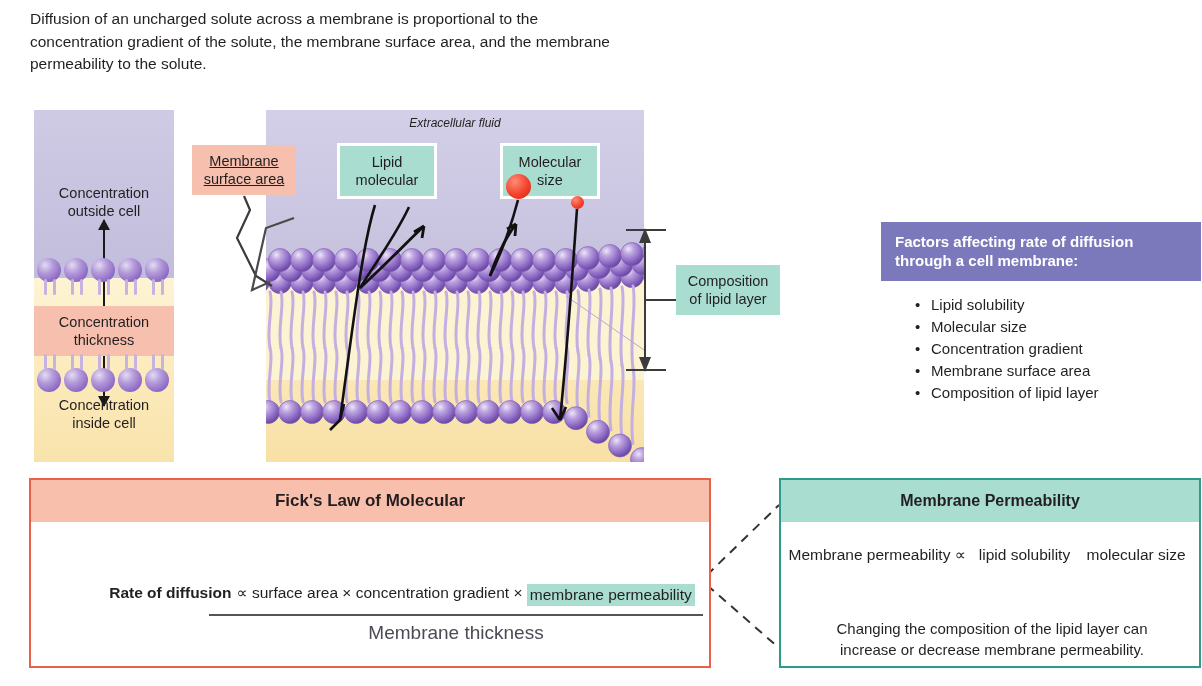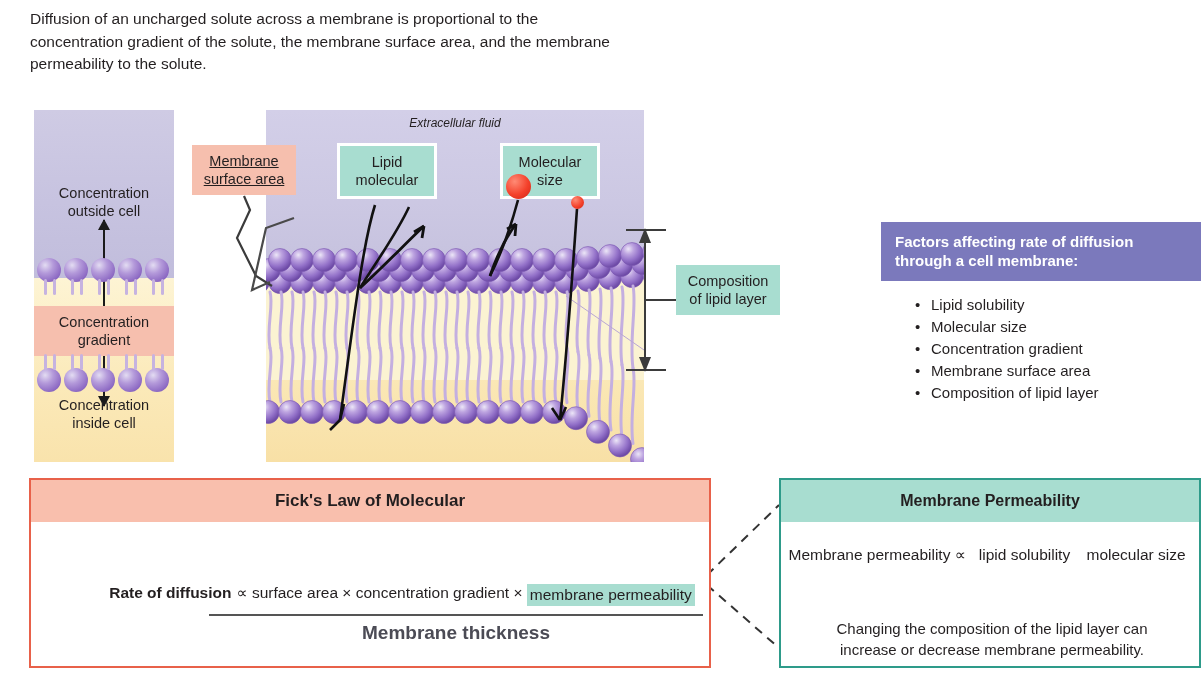--- a/index.html
+++ b/index.html
@@ -86,21 +86,21 @@
   .fick-hd{height:42px;background:#f9bfad;display:flex;align-items:center;
            justify-content:center;font-weight:bold;font-size:17px;}
   .fick-bd{position:relative;height:144px;}
   .fick-eq{position:absolute;left:0;top:62px;width:100%;
            display:flex;align-items:flex-start;justify-content:center;
            font-size:15.5px;white-space:nowrap;margin-left:32px;}
   .fick-eq b{font-weight:bold;margin-right:5px;}
   .hl{background:#a8ddd0;padding:2px 3px;}
   .fick-rule{position:absolute;left:178px;top:92px;width:494px;height:2px;background:#555;}
   .fick-denom{position:absolute;left:178px;top:100px;width:494px;text-align:center;
-              font-weight:bold;font-size:19px;color:#4b4b55;}
+              font-weight:normal;font-size:19px;color:#4b4b55;}
 
   .perm{position:absolute;left:775px;top:478px;width:422px;height:190px;
         border:2px solid #2e9b8a;background:#fff;box-sizing:border-box;}
   .perm-hd{height:42px;background:#a8ddd0;display:flex;align-items:center;
            justify-content:center;font-weight:bold;font-size:16px;}
   .perm-bd{position:relative;height:144px;}
   .perm-eq{position:absolute;left:0;top:24px;width:100%;display:flex;
            align-items:center;justify-content:center;font-size:15.5px;}
   .frac{display:inline-block;text-align:center;margin-left:7px;}
   .frac .num{padding:0 6px 2px;}
@@ -142,21 +142,21 @@
         <div class="head" style="left: 84px; top: 0px;"></div>
         <div class="tail" style="left: 91px; top: 21px;"></div>
         <div class="tail" style="left: 100px; top: 21px;"></div>
         <div class="head" style="left: 111px; top: 0px;"></div>
         <div class="tail" style="left: 118px; top: 21px;"></div>
         <div class="tail" style="left: 127px; top: 21px;"></div>
       </div>
     <div class="lp-grad">
       <div>
         <span>Concentration</span><br>
-        <span>gradient</span>
+        <span>thickness</span>
       </div>
     </div>
     <div class="lp-row bot" id="lpRowBot">
         <div class="head" style="left: 3px; top: 14px;"></div>
         <div class="tail" style="left: 10px; top: 0px;"></div>
         <div class="tail" style="left: 19px; top: 0px;"></div>
         <div class="head" style="left: 30px; top: 14px;"></div>
         <div class="tail" style="left: 37px; top: 0px;"></div>
         <div class="tail" style="left: 46px; top: 0px;"></div>
         <div class="head" style="left: 57px; top: 14px;"></div>

